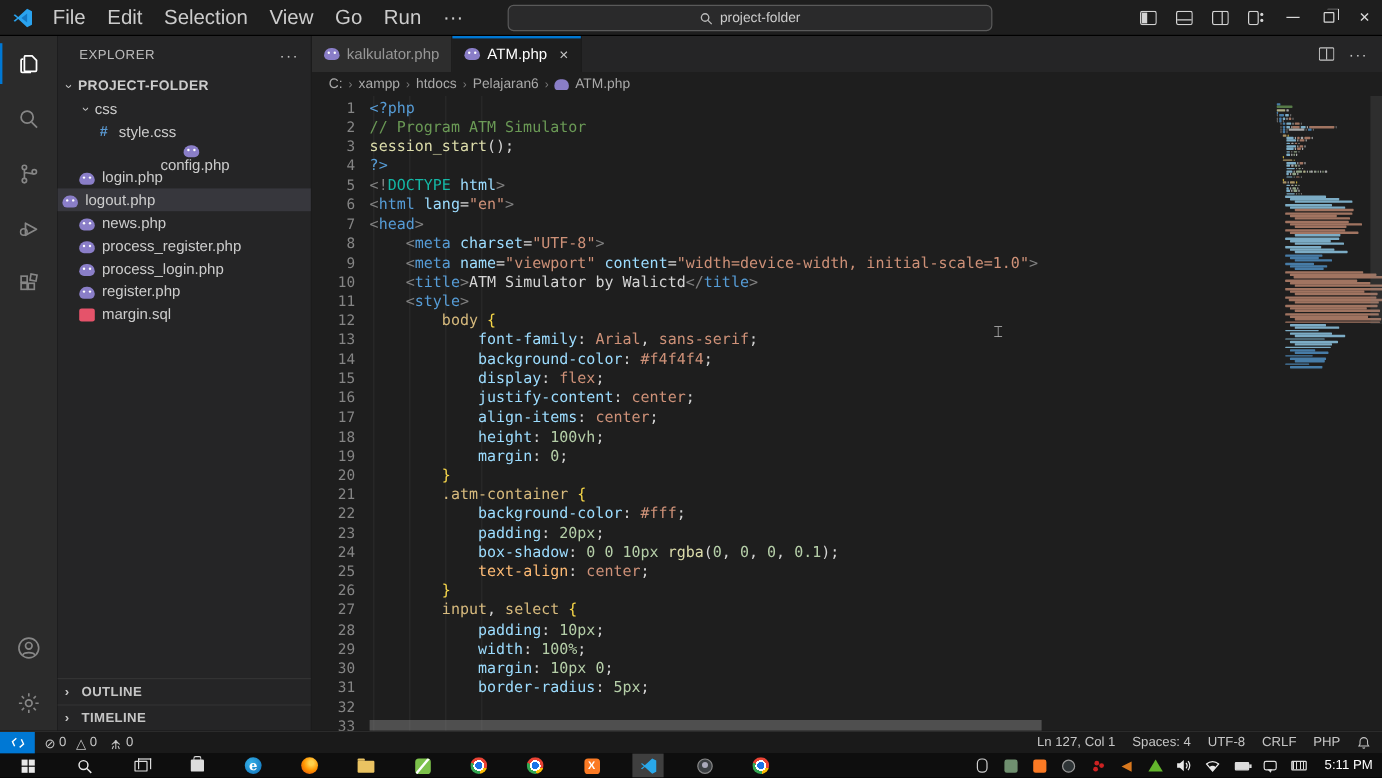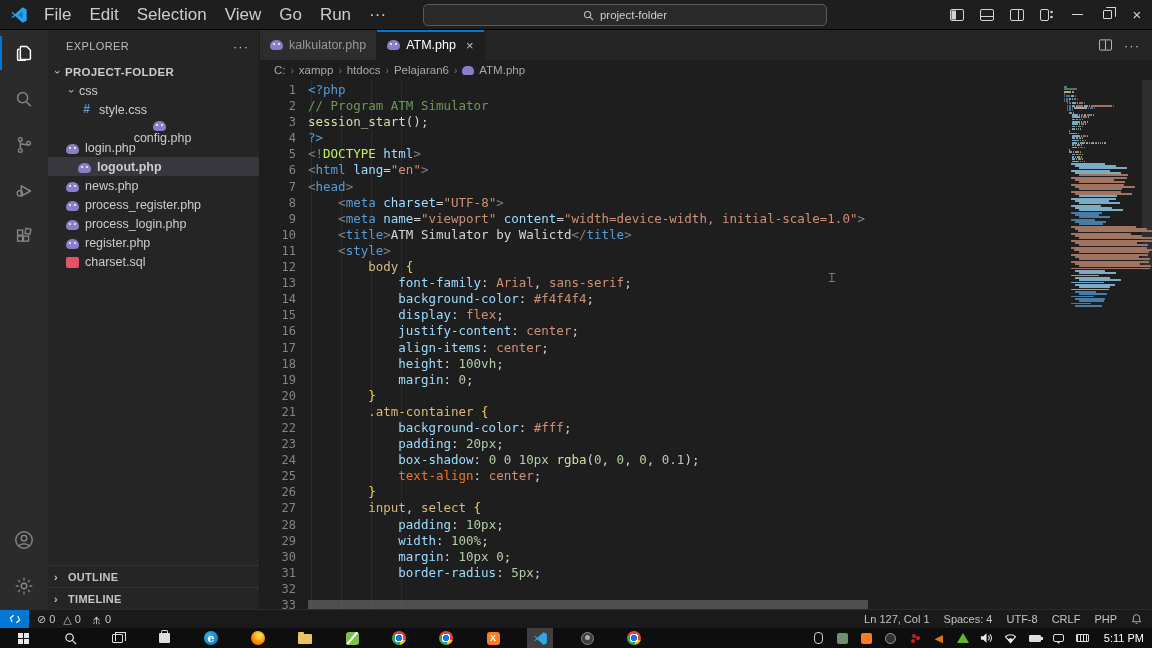--- a/index.html
+++ b/index.html
@@ -270,21 +270,21 @@
             <div class="lbl">style.css</div>
           </div>
           <div class="tree-row" style="padding-left: 18px; flex-direction: column;">
             <div class="fic fic-php"></div>
             <div class="lbl">config.php</div>
           </div>
           <div class="tree-row" style="padding-left: 18px;">
             <div class="fic fic-php"></div>
             <div class="lbl">login.php</div>
           </div>
-          <div class="tree-row selected" style="padding-left: 30px; font-weight: bold;">
+          <div class="tree-row selected" style="padding-left: 4px;">
             <div class="fic fic-php"></div>
             <div class="lbl">logout.php</div>
           </div>
           <div class="tree-row" style="padding-left: 18px;">
             <div class="fic fic-php"></div>
             <div class="lbl">news.php</div>
           </div>
           <div class="tree-row" style="padding-left: 18px;">
             <div class="fic fic-php"></div>
             <div class="lbl">process_register.php</div>
@@ -292,21 +292,21 @@
           <div class="tree-row" style="padding-left: 18px;">
             <div class="fic fic-php"></div>
             <div class="lbl">process_login.php</div>
           </div>
           <div class="tree-row" style="padding-left: 18px;">
             <div class="fic fic-php"></div>
             <div class="lbl">register.php</div>
           </div>
           <div class="tree-row" style="padding-left: 18px;">
             <div class="fic fic-sql"></div>
-            <div class="lbl">charset.sql</div>
+            <div class="lbl">margin.sql</div>
           </div>
         </div>
       <div class="sb-bottom" id="sb-bottom">
           <div class="sb-sec">
             <div class="chev">›</div>
             <div>OUTLINE</div>
           </div>
           <div class="sb-sec">
             <div class="chev">›</div>
             <div>TIMELINE</div>
@@ -385,41 +385,41 @@
           </div>
         <div class="code" id="code">
           <div class="indent-guide" style="left:3px;"></div>
           <div class="indent-guide" style="left:33px;"></div>
           <div class="indent-guide" style="left:63px;"></div>
           <div class="indent-guide" style="left:93px;"></div>
         <div class="cl"><span style="color: rgb(86, 156, 214);">&lt;?php</span></div>
             <div class="cl"><span style="color: rgb(106, 153, 85);">// Program ATM Simulator</span></div>
             <div class="cl"><span style="color: rgb(220, 220, 170);">session_start</span><span style="color: rgb(212, 212, 212);">();</span></div>
             <div class="cl"><span style="color: rgb(86, 156, 214);">?&gt;</span></div>
-            <div class="cl"><span style="color: rgb(128, 128, 128);">&lt;!</span><span style="color: #bef264;">DOCTYPE </span><span style="color: rgb(156, 220, 254);">html</span><span style="color: rgb(128, 128, 128);">&gt;</span></div>
+            <div class="cl"><span style="color: rgb(128, 128, 128);">&lt;!</span><span style="color: #14b8a6;">DOCTYPE </span><span style="color: rgb(156, 220, 254);">html</span><span style="color: rgb(128, 128, 128);">&gt;</span></div>
             <div class="cl"><span style="color: rgb(128, 128, 128);">&lt;</span><span style="color: rgb(86, 156, 214);">html </span><span style="color: rgb(156, 220, 254);">lang</span><span style="color: rgb(212, 212, 212);">=</span><span style="color: rgb(206, 145, 120);">"en"</span><span style="color: rgb(128, 128, 128);">&gt;</span></div>
             <div class="cl"><span style="color: rgb(128, 128, 128);">&lt;</span><span style="color: rgb(86, 156, 214);">head</span><span style="color: rgb(128, 128, 128);">&gt;</span></div>
             <div class="cl"><span style="color: rgb(212, 212, 212);">    </span><span style="color: rgb(128, 128, 128);">&lt;</span><span style="color: rgb(86, 156, 214);">meta </span><span style="color: rgb(156, 220, 254);">charset</span><span style="color: rgb(212, 212, 212);">=</span><span style="color: rgb(206, 145, 120);">"UTF-8"</span><span style="color: rgb(128, 128, 128);">&gt;</span></div>
             <div class="cl"><span style="color: rgb(212, 212, 212);">    </span><span style="color: rgb(128, 128, 128);">&lt;</span><span style="color: rgb(86, 156, 214);">meta </span><span style="color: rgb(156, 220, 254);">name</span><span style="color: rgb(212, 212, 212);">=</span><span style="color: rgb(206, 145, 120);">"viewport"</span><span style="color: rgb(156, 220, 254);"> content</span><span style="color: rgb(212, 212, 212);">=</span><span style="color: rgb(206, 145, 120);">"width=device-width, initial-scale=1.0"</span><span style="color: rgb(128, 128, 128);">&gt;</span></div>
             <div class="cl"><span style="color: rgb(212, 212, 212);">    </span><span style="color: rgb(128, 128, 128);">&lt;</span><span style="color: rgb(86, 156, 214);">title</span><span style="color: rgb(128, 128, 128);">&gt;</span><span style="color: rgb(212, 212, 212);">ATM Simulator by Walictd</span><span style="color: rgb(128, 128, 128);">&lt;/</span><span style="color: rgb(86, 156, 214);">title</span><span style="color: rgb(128, 128, 128);">&gt;</span></div>
             <div class="cl"><span style="color: rgb(212, 212, 212);">    </span><span style="color: rgb(128, 128, 128);">&lt;</span><span style="color: rgb(86, 156, 214);">style</span><span style="color: rgb(128, 128, 128);">&gt;</span></div>
             <div class="cl"><span style="color: rgb(212, 212, 212);">        </span><span style="color: rgb(215, 186, 125);">body</span><span style="color: rgb(245, 213, 71);"> {</span></div>
             <div class="cl"><span style="color: rgb(212, 212, 212);">            </span><span style="color: rgb(156, 220, 254);">font-family</span><span style="color: rgb(212, 212, 212);">: </span><span style="color: rgb(206, 145, 120);">Arial</span><span style="color: rgb(212, 212, 212);">, </span><span style="color: rgb(206, 145, 120);">sans-serif</span><span style="color: rgb(212, 212, 212);">;</span></div>
             <div class="cl"><span style="color: rgb(212, 212, 212);">            </span><span style="color: rgb(156, 220, 254);">background-color</span><span style="color: rgb(212, 212, 212);">: </span><span style="color: rgb(206, 145, 120);">#f4f4f4</span><span style="color: rgb(212, 212, 212);">;</span></div>
             <div class="cl"><span style="color: rgb(212, 212, 212);">            </span><span style="color: rgb(156, 220, 254);">display</span><span style="color: rgb(212, 212, 212);">: </span><span style="color: rgb(206, 145, 120);">flex</span><span style="color: rgb(212, 212, 212);">;</span></div>
             <div class="cl"><span style="color: rgb(212, 212, 212);">            </span><span style="color: rgb(156, 220, 254);">justify-content</span><span style="color: rgb(212, 212, 212);">: </span><span style="color: rgb(206, 145, 120);">center</span><span style="color: rgb(212, 212, 212);">;</span></div>
             <div class="cl"><span style="color: rgb(212, 212, 212);">            </span><span style="color: rgb(156, 220, 254);">align-items</span><span style="color: rgb(212, 212, 212);">: </span><span style="color: rgb(206, 145, 120);">center</span><span style="color: rgb(212, 212, 212);">;</span></div>
             <div class="cl"><span style="color: rgb(212, 212, 212);">            </span><span style="color: rgb(156, 220, 254);">height</span><span style="color: rgb(212, 212, 212);">: </span><span style="color: rgb(181, 206, 168);">100vh</span><span style="color: rgb(212, 212, 212);">;</span></div>
             <div class="cl"><span style="color: rgb(212, 212, 212);">            </span><span style="color: rgb(156, 220, 254);">margin</span><span style="color: rgb(212, 212, 212);">: </span><span style="color: rgb(181, 206, 168);">0</span><span style="color: rgb(212, 212, 212);">;</span></div>
             <div class="cl"><span style="color: rgb(212, 212, 212);">        </span><span style="color: rgb(245, 213, 71);">}</span></div>
             <div class="cl"><span style="color: rgb(212, 212, 212);">        </span><span style="color: rgb(215, 186, 125);">.atm-container</span><span style="color: rgb(245, 213, 71);"> {</span></div>
             <div class="cl"><span style="color: rgb(212, 212, 212);">            </span><span style="color: rgb(156, 220, 254);">background-color</span><span style="color: rgb(212, 212, 212);">: </span><span style="color: rgb(206, 145, 120);">#fff</span><span style="color: rgb(212, 212, 212);">;</span></div>
             <div class="cl"><span style="color: rgb(212, 212, 212);">            </span><span style="color: rgb(156, 220, 254);">padding</span><span style="color: rgb(212, 212, 212);">: </span><span style="color: rgb(181, 206, 168);">20px</span><span style="color: rgb(212, 212, 212);">;</span></div>
             <div class="cl"><span style="color: rgb(212, 212, 212);">            </span><span style="color: rgb(156, 220, 254);">box-shadow</span><span style="color: rgb(212, 212, 212);">: </span><span style="color: rgb(181, 206, 168);">0 0 10px </span><span style="color: rgb(220, 220, 170);">rgba</span><span style="color: rgb(212, 212, 212);">(</span><span style="color: rgb(181, 206, 168);">0</span><span style="color: rgb(212, 212, 212);">, </span><span style="color: rgb(181, 206, 168);">0</span><span style="color: rgb(212, 212, 212);">, </span><span style="color: rgb(181, 206, 168);">0</span><span style="color: rgb(212, 212, 212);">, </span><span style="color: rgb(181, 206, 168);">0.1</span><span style="color: rgb(212, 212, 212);">);</span></div>
-            <div class="cl"><span style="color: rgb(212, 212, 212);">            </span><span style="color: #f97316;">text-align</span><span style="color: rgb(212, 212, 212);">: </span><span style="color: rgb(206, 145, 120);">center</span><span style="color: rgb(212, 212, 212);">;</span></div>
+            <div class="cl"><span style="color: rgb(212, 212, 212);">            </span><span style="color: #fdba74;">text-align</span><span style="color: rgb(212, 212, 212);">: </span><span style="color: rgb(206, 145, 120);">center</span><span style="color: rgb(212, 212, 212);">;</span></div>
             <div class="cl"><span style="color: rgb(212, 212, 212);">        </span><span style="color: rgb(245, 213, 71);">}</span></div>
             <div class="cl"><span style="color: rgb(212, 212, 212);">        </span><span style="color: rgb(215, 186, 125);">input</span><span style="color: rgb(212, 212, 212);">, </span><span style="color: rgb(215, 186, 125);">select</span><span style="color: rgb(245, 213, 71);"> {</span></div>
             <div class="cl"><span style="color: rgb(212, 212, 212);">            </span><span style="color: rgb(156, 220, 254);">padding</span><span style="color: rgb(212, 212, 212);">: </span><span style="color: rgb(181, 206, 168);">10px</span><span style="color: rgb(212, 212, 212);">;</span></div>
             <div class="cl"><span style="color: rgb(212, 212, 212);">            </span><span style="color: rgb(156, 220, 254);">width</span><span style="color: rgb(212, 212, 212);">: </span><span style="color: rgb(181, 206, 168);">100%</span><span style="color: rgb(212, 212, 212);">;</span></div>
             <div class="cl"><span style="color: rgb(212, 212, 212);">            </span><span style="color: rgb(156, 220, 254);">margin</span><span style="color: rgb(212, 212, 212);">: </span><span style="color: rgb(181, 206, 168);">10px 0</span><span style="color: rgb(212, 212, 212);">;</span></div>
             <div class="cl"><span style="color: rgb(212, 212, 212);">            </span><span style="color: rgb(156, 220, 254);">border-radius</span><span style="color: rgb(212, 212, 212);">: </span><span style="color: rgb(181, 206, 168);">5px</span><span style="color: rgb(212, 212, 212);">;</span></div>
           </div>
         <div class="minimap" id="minimap">
             <div class="mm-row">
               <span class="mm-seg" style="width: 2.75px; background: rgb(86, 156, 214);"></span>

